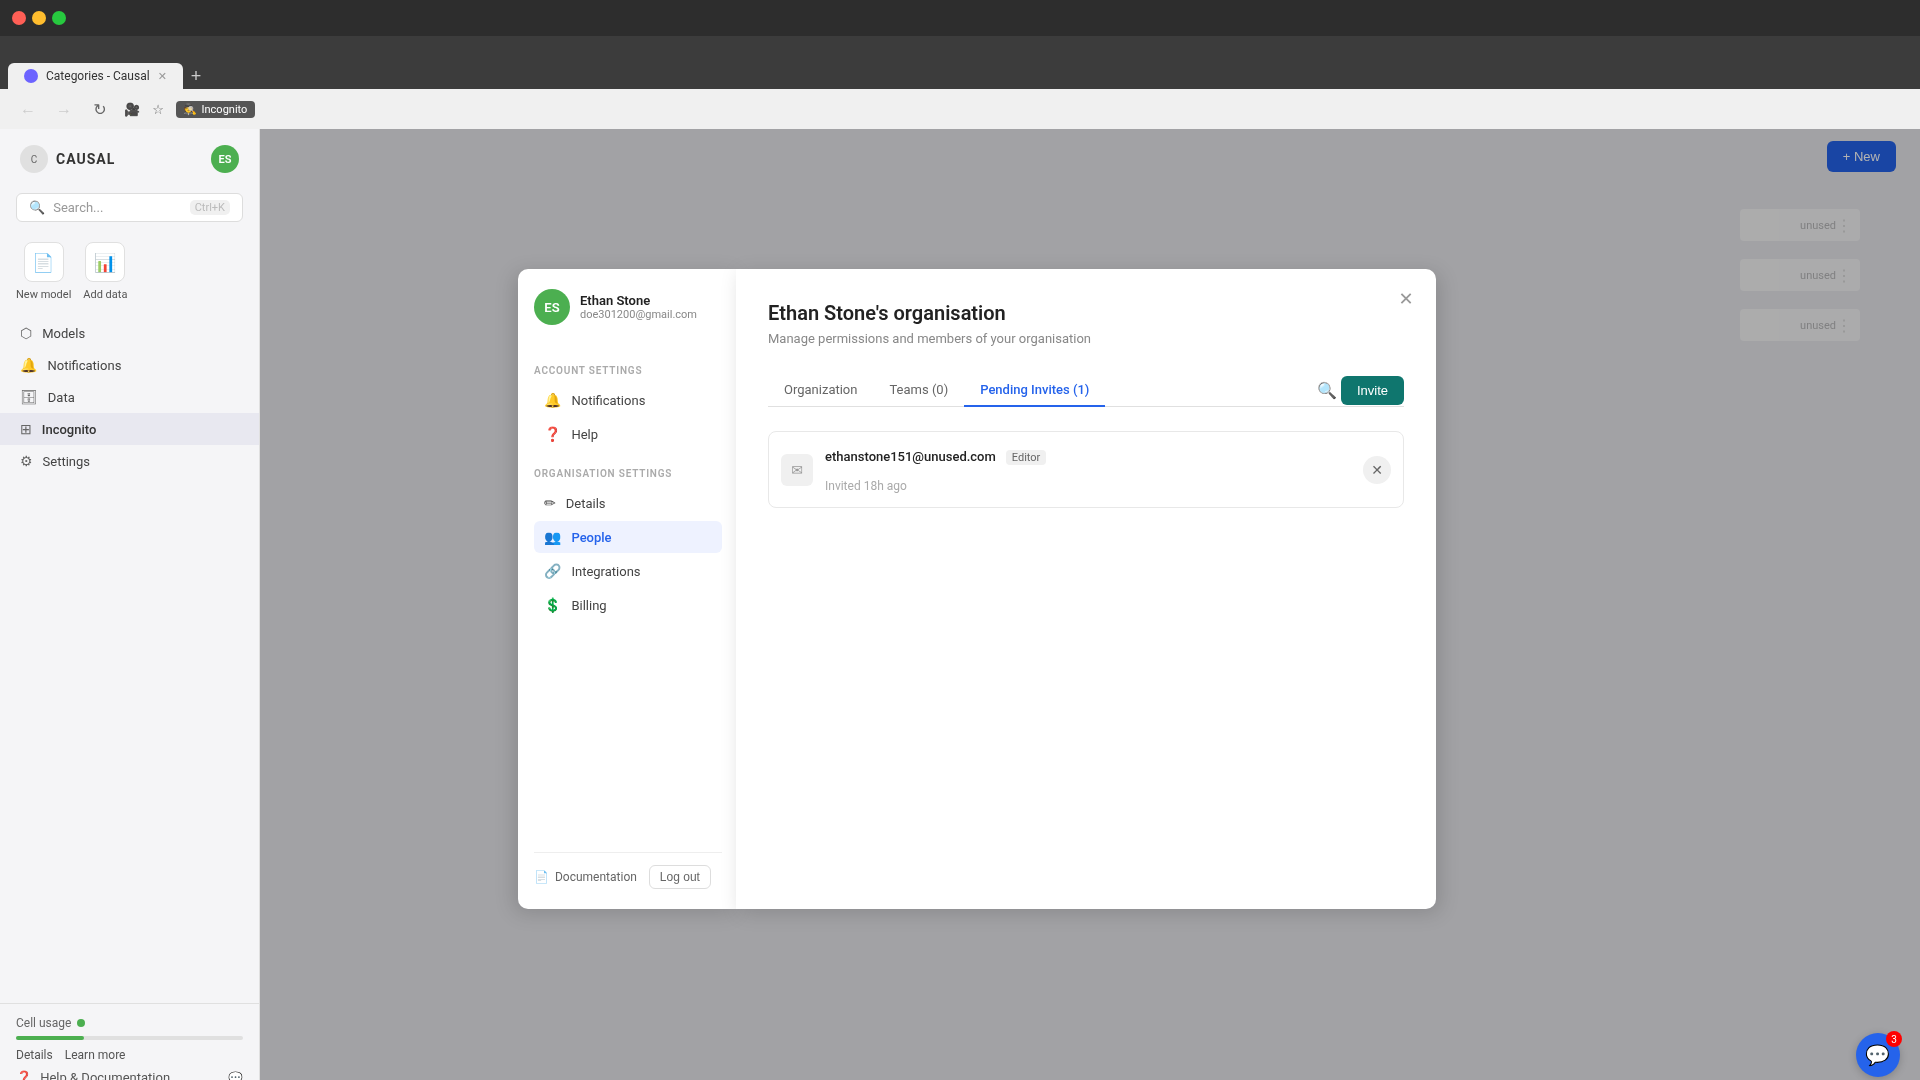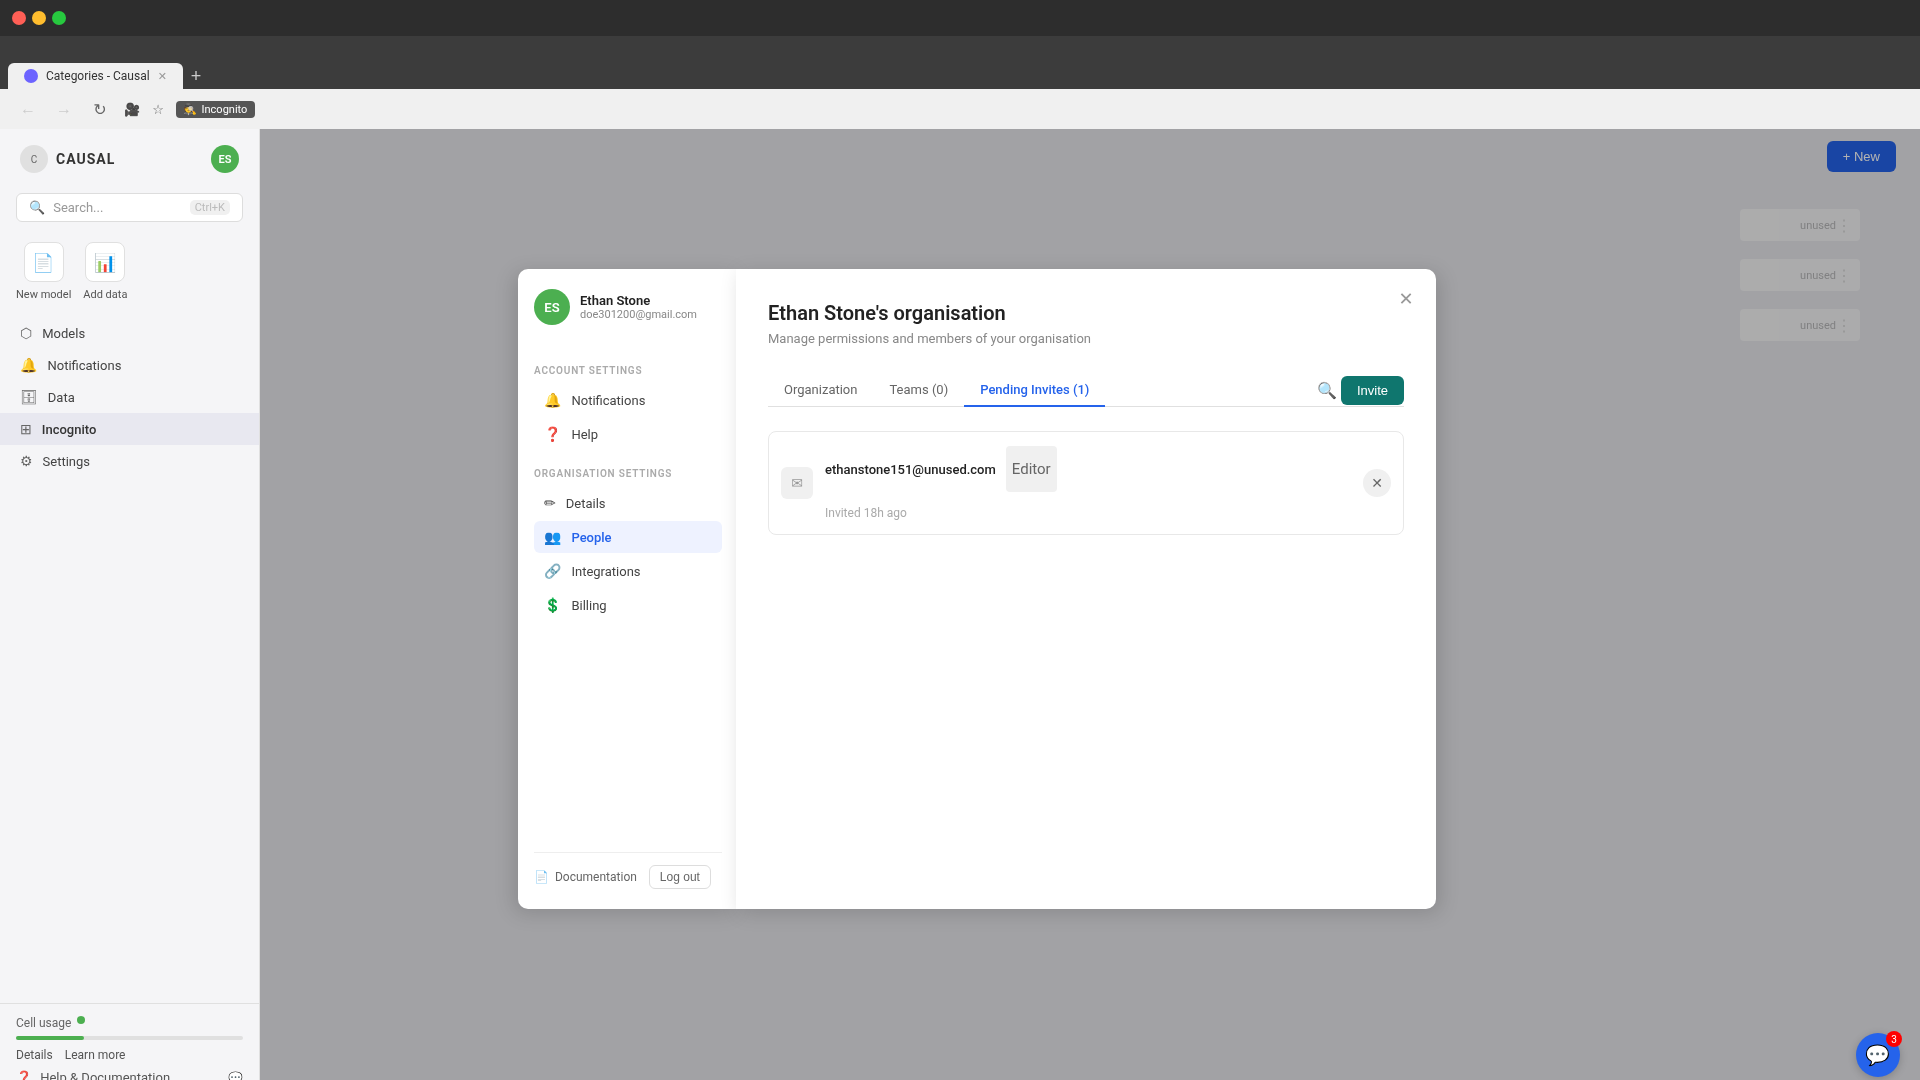--- a/index.html
+++ b/index.html
@@ -241,21 +241,21 @@
     .nav-icon { font-size: 14px; color: #666; }
 
     .sidebar-bottom {
       padding: 12px 16px;
       border-top: 1px solid #e0e0e0;
     }
     .cell-usage-label {
       font-size: 12px;
       color: #666;
       display: flex;
-      align-items: flex-start;
+      align-items: center;
       gap: 6px;
       margin-bottom: 6px;
     }
     .usage-bar {
       height: 4px;
       background: #e0e0e0;
       border-radius: 2px;
       margin-bottom: 8px;
     }
     .usage-fill {
@@ -503,22 +503,22 @@
     .invite-info { flex: 1; }
     .invite-email {
       font-size: 13px;
       color: #222;
       font-weight: 500;
     }
     .invite-role-badge {
       display: inline-block;
       background: #f0f0f0;
       color: #666;
-      font-size: 15px;
-      padding: 14px 6px;
+      font-size: 11px;
+      padding: 1px 6px;
       border-radius: 4px;
       margin-left: 6px;
     }
     .invite-time {
       font-size: 12px;
       color: #aaa;
       margin-top: 14px;
     }
     .invite-action-btn {
       width: 28px; height: 28px;

